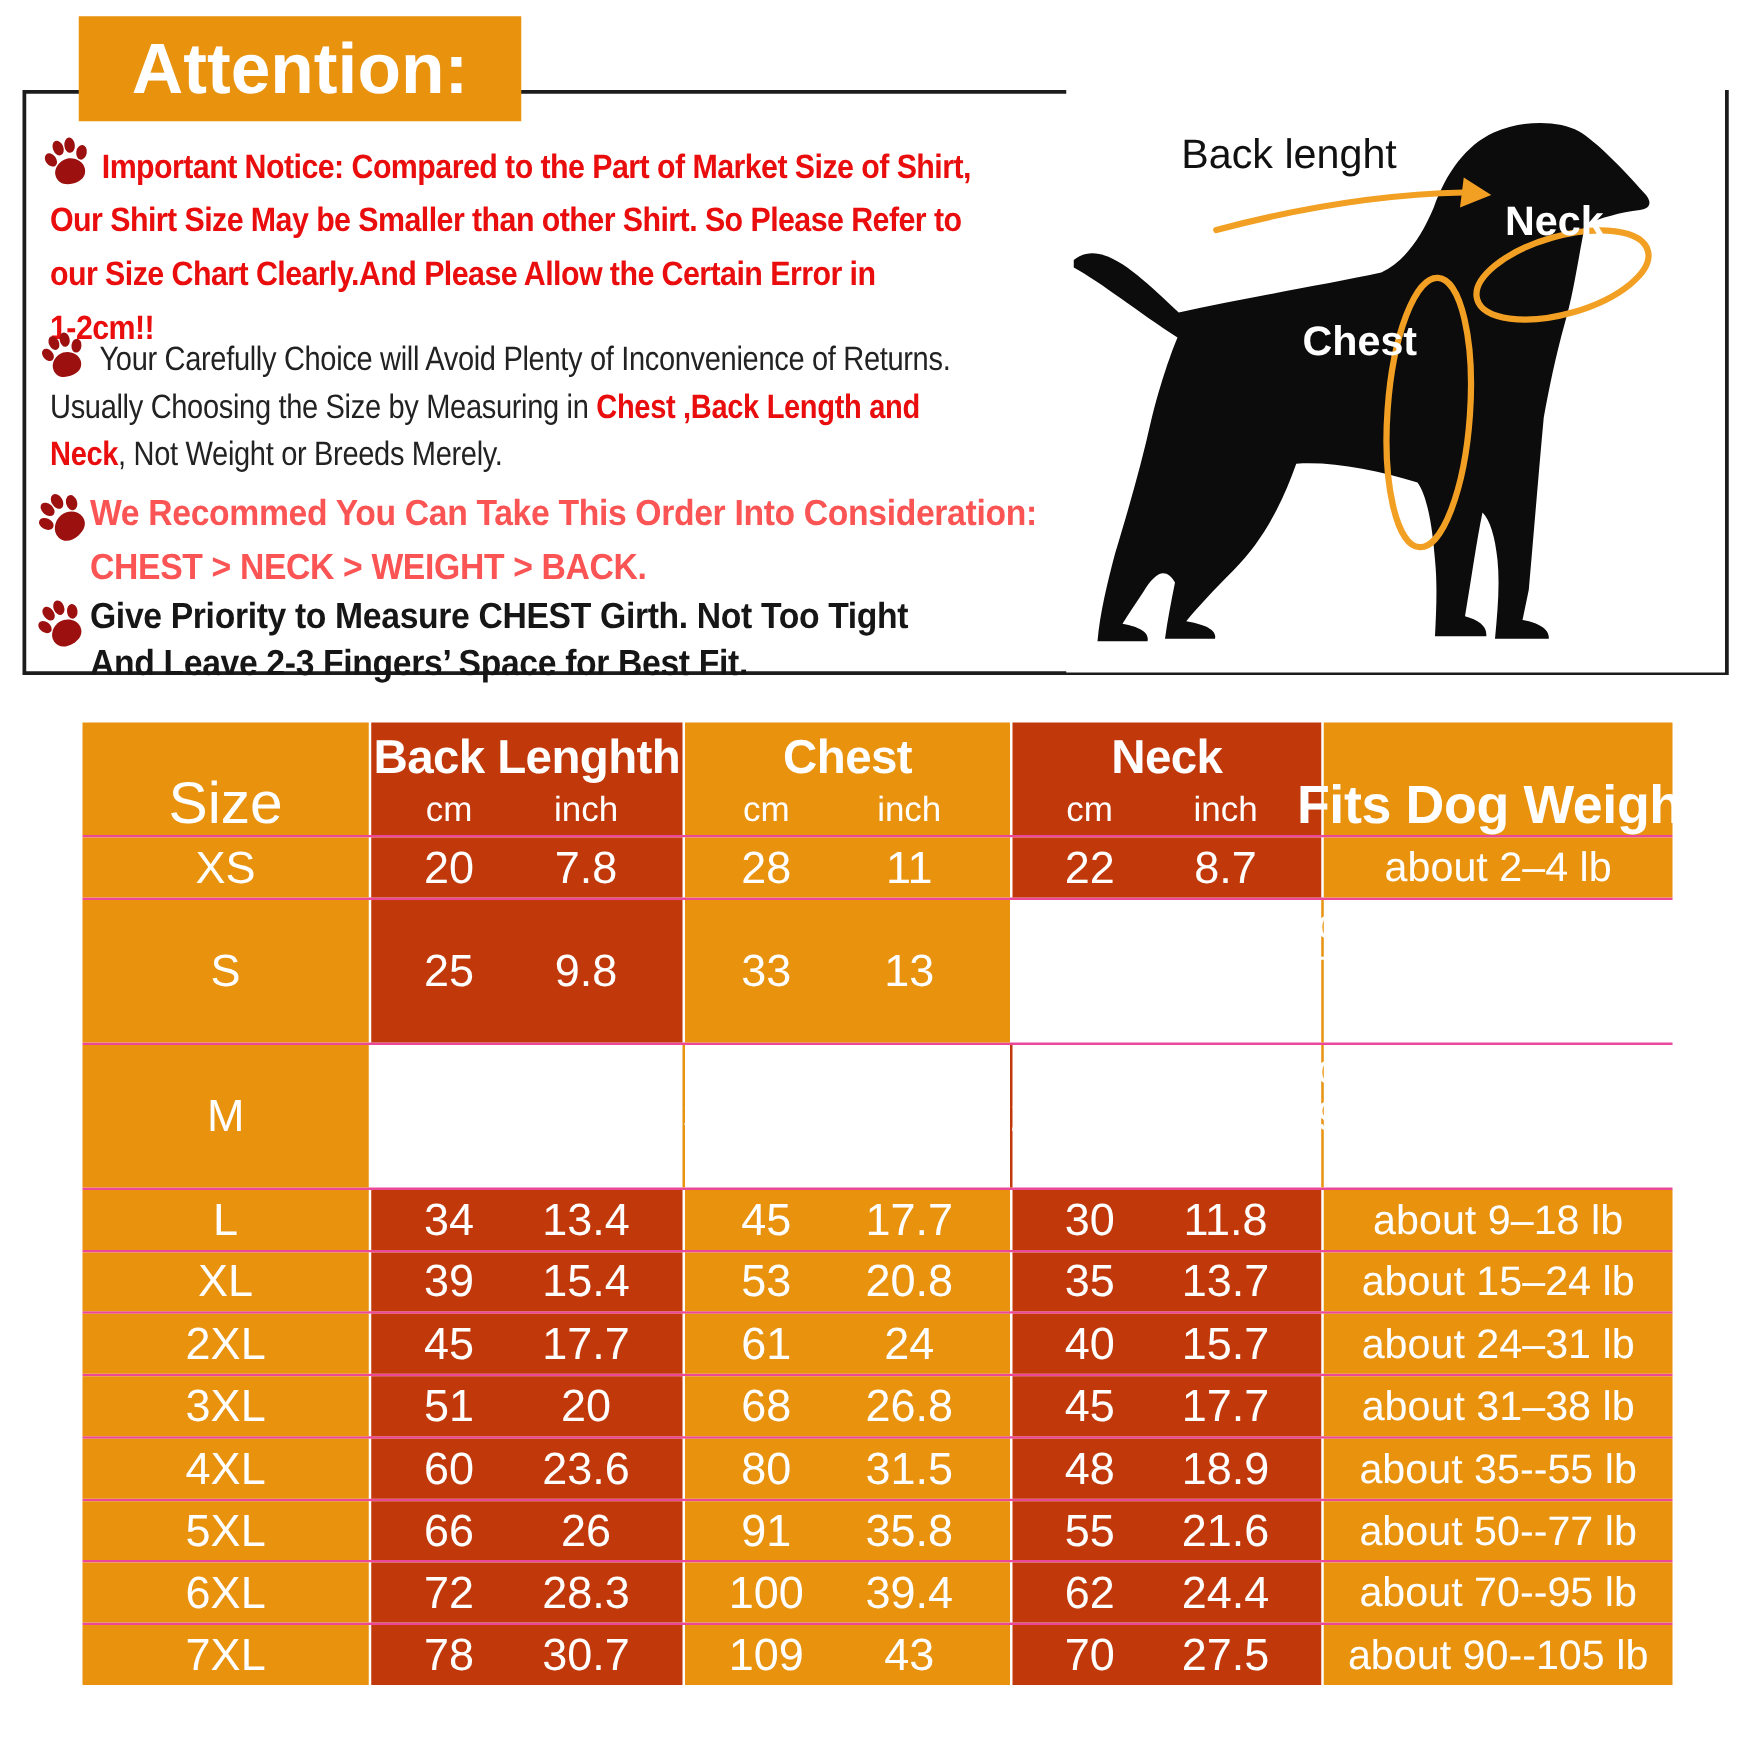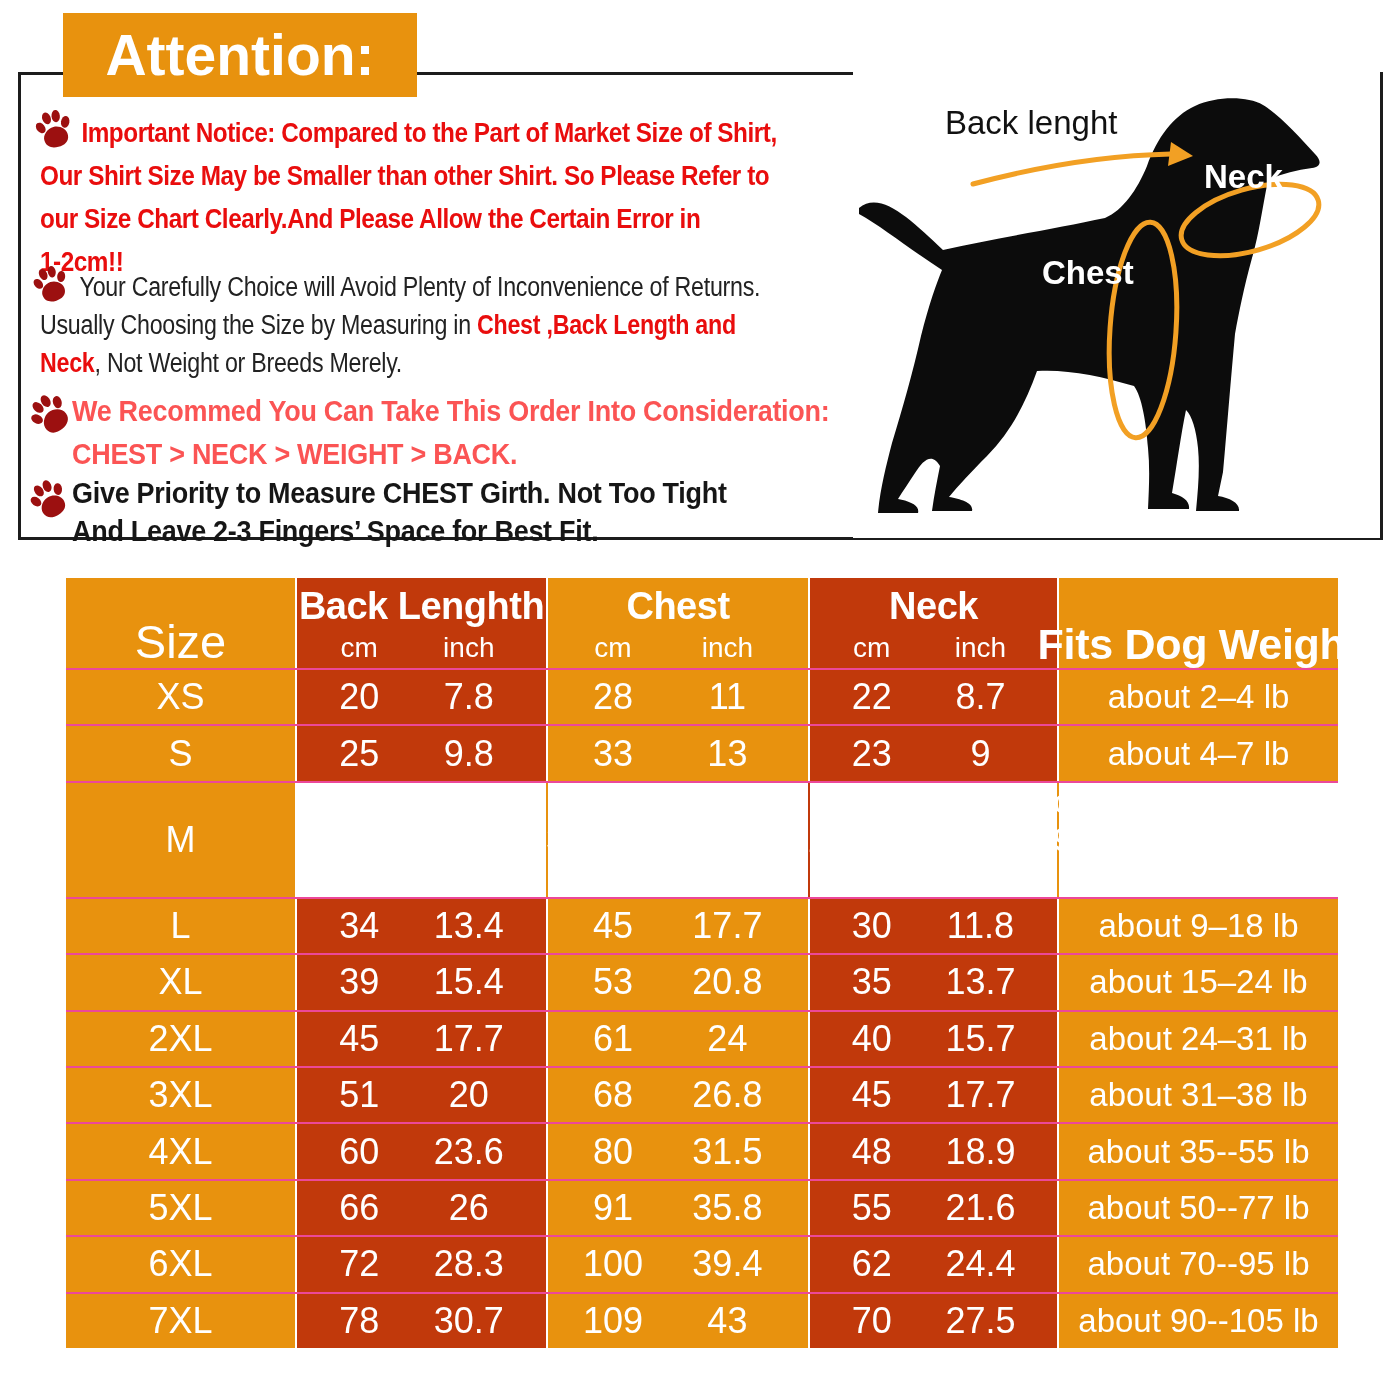--- a/index.html
+++ b/index.html
@@ -260,24 +260,20 @@
       <div class="c dark">
         <span class="pos-cm">25</span>
         <span class="pos-inch">9.8</span>
       </div>
       <div class="vgap"></div>
       <div class="c">
         <span class="pos-cm">33</span>
         <span class="pos-inch">13</span>
       </div>
       <div class="vgap"></div>
-      <div class="c dark">
-        <span class="pos-cm">23</span>
-        <span class="pos-inch">9</span>
-      </div>
       <div class="vgap"></div>
       <div class="c fits">
         <span>about 4–7 lb</span>
       </div>
     </div>
     <div class="tgrid trow">
       <div class="c">
         <span>M</span>
       </div>
       <div class="vgap"></div>

